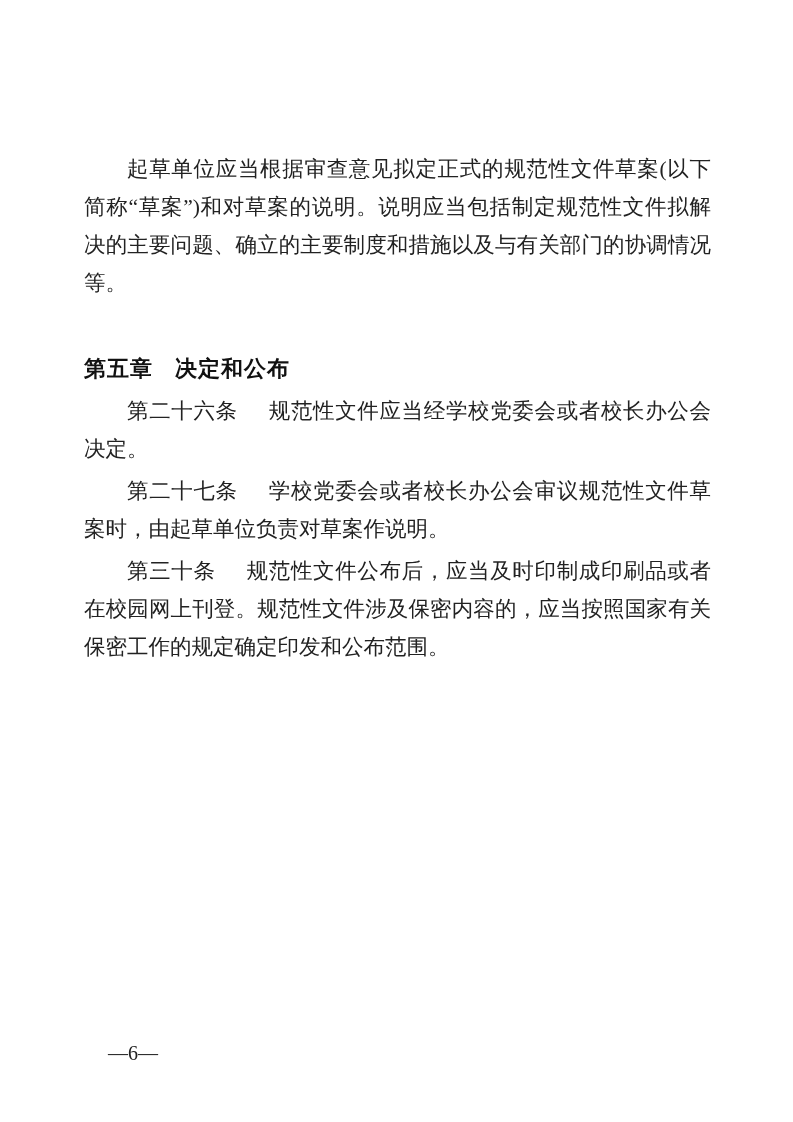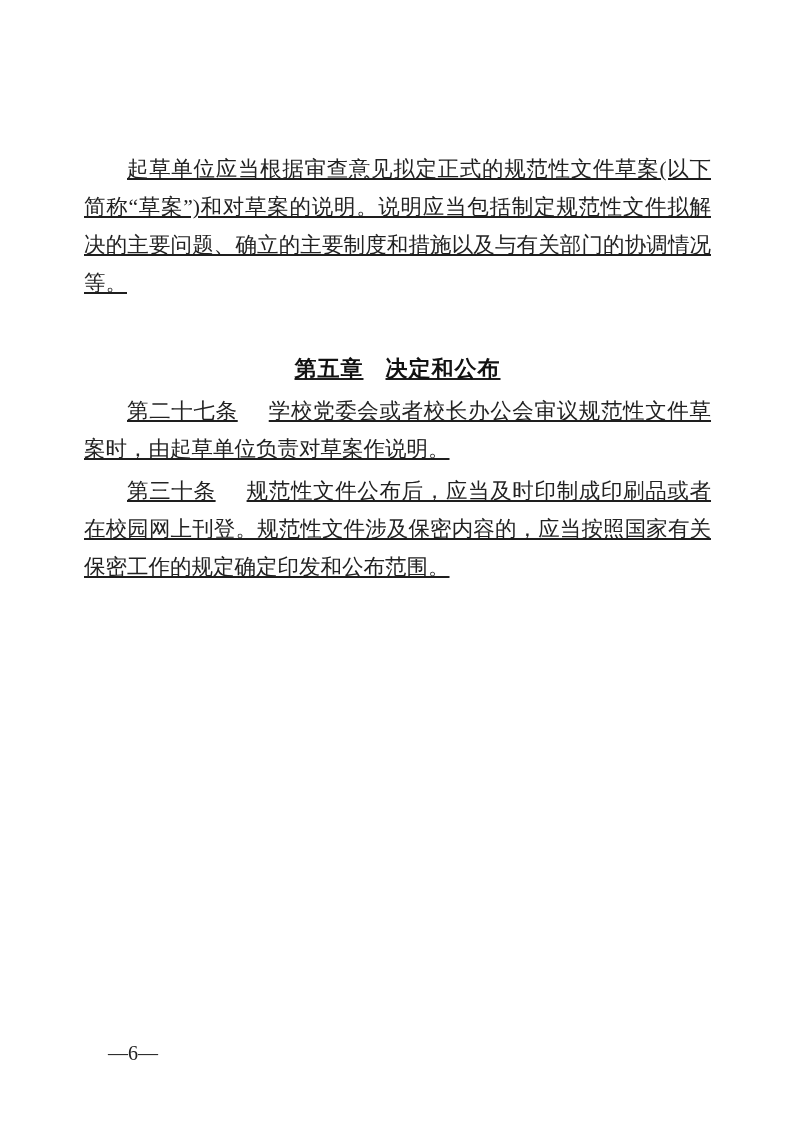--- a/index.html
+++ b/index.html
@@ -15,39 +15,38 @@
     height: 1122px;
     background: #ffffff;
     overflow: hidden;
     color: #1e1e1e;
   }
   .doc-body {
     position: absolute;
     left: 84px;
     top: 150px;
     width: 627px;
-    text-decoration: underline;
   }
   p.body {
     margin: 0 0 4px 0;
     font-size: 21.5px;
     line-height: 38px;
     text-align: justify;
     text-indent: 43px;
     letter-spacing: 0;
     color: #222222;
   }
   p.body .label {
     margin-right: 31px;
   }
   h2.chapter {
     margin: 48px 0 4px 0;
     font-size: 22px;
     line-height: 38px;
-    text-align: center;
+    text-align: left;
     font-weight: bold;
     font-family: "Liberation Sans", "DejaVu Sans", sans-serif;
     color: #111111;
     letter-spacing: 1px;
   }
   h2.chapter .label {
     margin-right: 22px;
   }
   .page-number {
     position: absolute;
@@ -59,17 +58,18 @@
     font-family: "Liberation Serif", "DejaVu Serif", serif;
   }
 </style>
 </head>
 <body>
 
 <div class="page">
   <div class="doc-body">
       <p class="body"><span>起草单位应当根据审查意见拟定正式的规范性文件草案(以下简称“草案”)和对草案的说明。说明应当包括制定规范性文件拟解决的主要问题、确立的主要制度和措施以及与有关部门的协调情况等。</span></p>
       <h2 class="chapter"><span class="label">第五章</span><span>决定和公布</span></h2>
+      <p class="body"><span class="label">第二十六条</span><span>规范性文件应当经学校党委会或者校长办公会决定。</span></p>
       <p class="body"><span class="label">第二十七条</span><span>学校党委会或者校长办公会审议规范性文件草案时，由起草单位负责对草案作说明。</span></p>
       <p class="body"><span class="label">第三十条</span><span>规范性文件公布后，应当及时印制成印刷品或者在校园网上刊登。规范性文件涉及保密内容的，应当按照国家有关保密工作的规定确定印发和公布范围。</span></p>
     </div>
   <div class="page-number">—6—</div>
 </div>
 
 </body></html>

